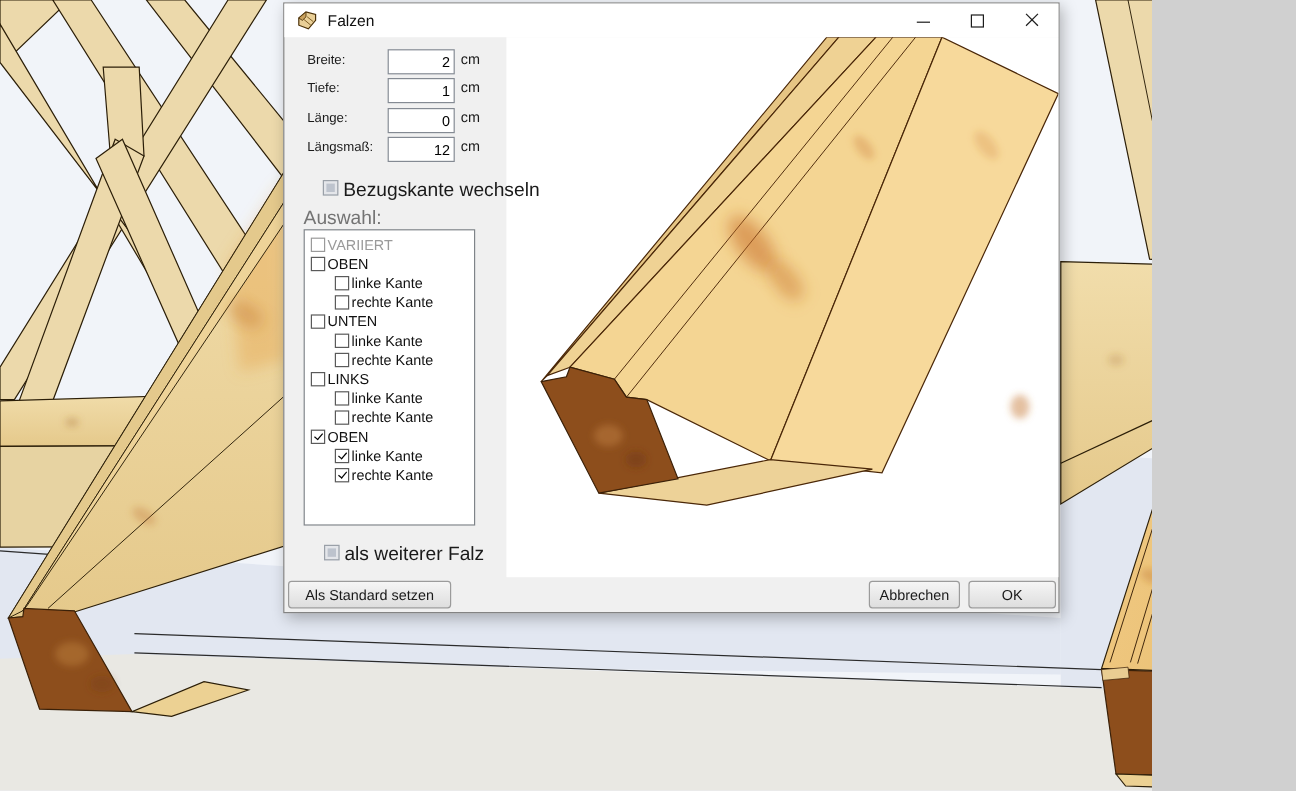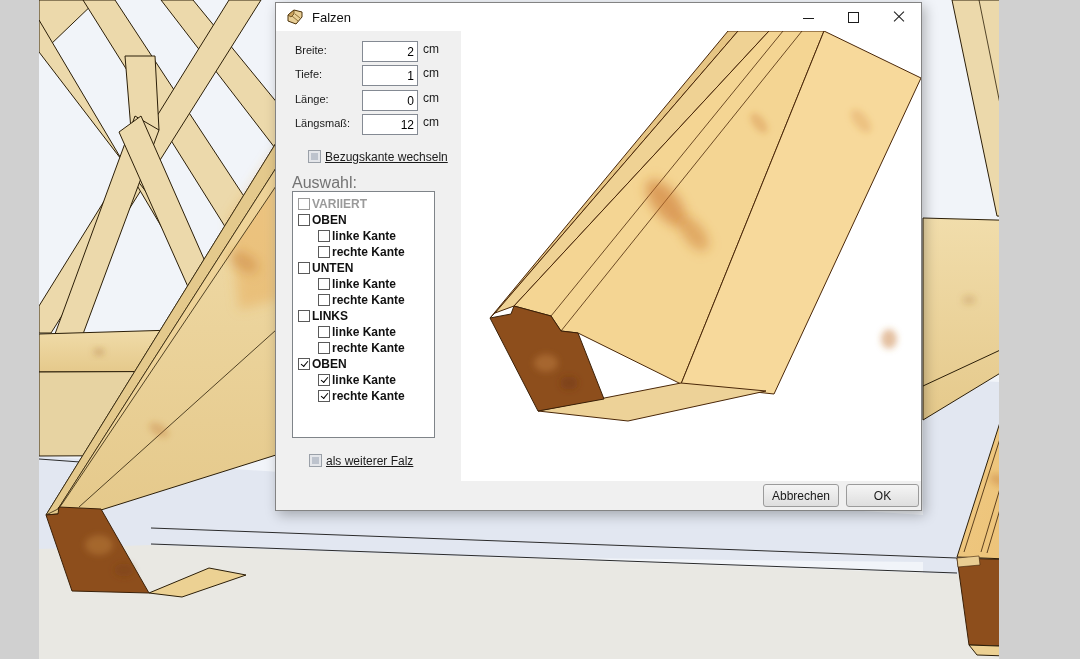--- a/index.html
+++ b/index.html
@@ -1,17 +1,17 @@
 <!DOCTYPE html>
 <html><head>
 <meta charset="utf-8">
 <style>
   html,body{margin:0;padding:0;background:#d0d0d0;}
   .stage{position:relative;width:960px;height:659px;overflow:hidden;
-         font-family:"Liberation Sans",sans-serif;background:#f1f4f9;margin-left:39px;}
+         font-family:"Liberation Sans",sans-serif;background:#f1f4f9;}
   .scene{position:absolute;left:0;top:0;width:1080px;height:659px;display:block;}
 
   
   .dialog{position:absolute;left:236px;top:2px;width:647px;height:509px;
           background:#f0f0f0;border:1px solid #838383;box-sizing:border-box;
           box-shadow:3px 4px 12px rgba(0,0,0,.28);}
   .titlebar{position:absolute;left:0;top:0;right:0;height:28px;background:#ffffff;}
   .dlg-icon{position:absolute;left:11px;top:6px;width:17px;height:17px;}
   .dlg-title{position:absolute;left:36px;top:7px;font-size:13px;color:#101010;}
   .winbtns{position:absolute;right:0;top:0;height:28px;display:flex;}
@@ -31,26 +31,26 @@
   .f-label{position:absolute;left:19px;font-size:11px;color:#1a1a1a;}
   .f-input{position:absolute;left:86px;width:56px;height:21px;box-sizing:border-box;
            border:1px solid #848a93;background:#fff;font:12px "Liberation Sans",sans-serif;
            text-align:right;padding:0 3px 0 0;color:#000;}
   .f-unit{position:absolute;left:147px;font-size:12px;color:#1a1a1a;}
 
   .cb{position:absolute;width:13px;height:13px;border:1px solid #707070;background:#fff;
       box-sizing:border-box;}
   .cb.dis{border-color:#9aa0a8;background:#e4e6ea;}
   .cb.dis::after{content:"";position:absolute;left:2px;top:2px;right:2px;bottom:2px;background:#bdc3cd;}
-  .cb-lbl{position:absolute;font-size:12px;color:#1a1a1a;text-decoration:underline;}
+  .cb-lbl{position:absolute;font-size:16px;color:#1a1a1a;}
 
   .auswahl{position:absolute;left:16px;top:143px;font-size:16px;color:#737373;}
   .listbox{position:absolute;left:16px;top:160px;width:143px;height:247px;background:#fff;
            border:1px solid #7f8489;box-sizing:border-box;overflow:hidden;}
-  .lrow{position:relative;height:16px;font-weight:bold;}
+  .lrow{position:relative;height:16px;}
   .lrow:first-child{margin-top:4px;}
   .lcb{position:absolute;top:2px;width:12px;height:12px;border:1px solid #5a5a5a;
        background:#fff;box-sizing:border-box;}
   .lrow.parent .lcb{left:5px;}
   .lrow.child  .lcb{left:25px;}
   .lcb.checked::after{content:"";position:absolute;left:2px;top:2px;width:6px;height:3px;
        border-left:1.6px solid #000;border-bottom:1.6px solid #000;transform:rotate(-50deg);}
   .llbl{position:absolute;top:1px;font-size:12px;color:#111;white-space:nowrap;}
   .lrow.parent .llbl{left:19px;}
   .lrow.child  .llbl{left:39px;}
@@ -296,17 +296,18 @@
           </div>
         <div class="lrow child">
           <span class="lcb checked"></span>
           <span class="llbl">rechte Kante</span>
           </div>
       </div>
 
       <span class="cb dis" style="left:33px;top:423px"></span>
       <span class="cb-lbl" style="left:50px;top:423px">als weiterer Falz</span>
 
+      <button class="btn" style="left:3px;width:136px">Als Standard setzen</button>
       <button class="btn" style="left:487px;width:76px">Abbrechen</button>
       <button class="btn" style="left:570px;width:73px">OK</button>
     </div>
   </div>
 </div>
 
 </body></html>

